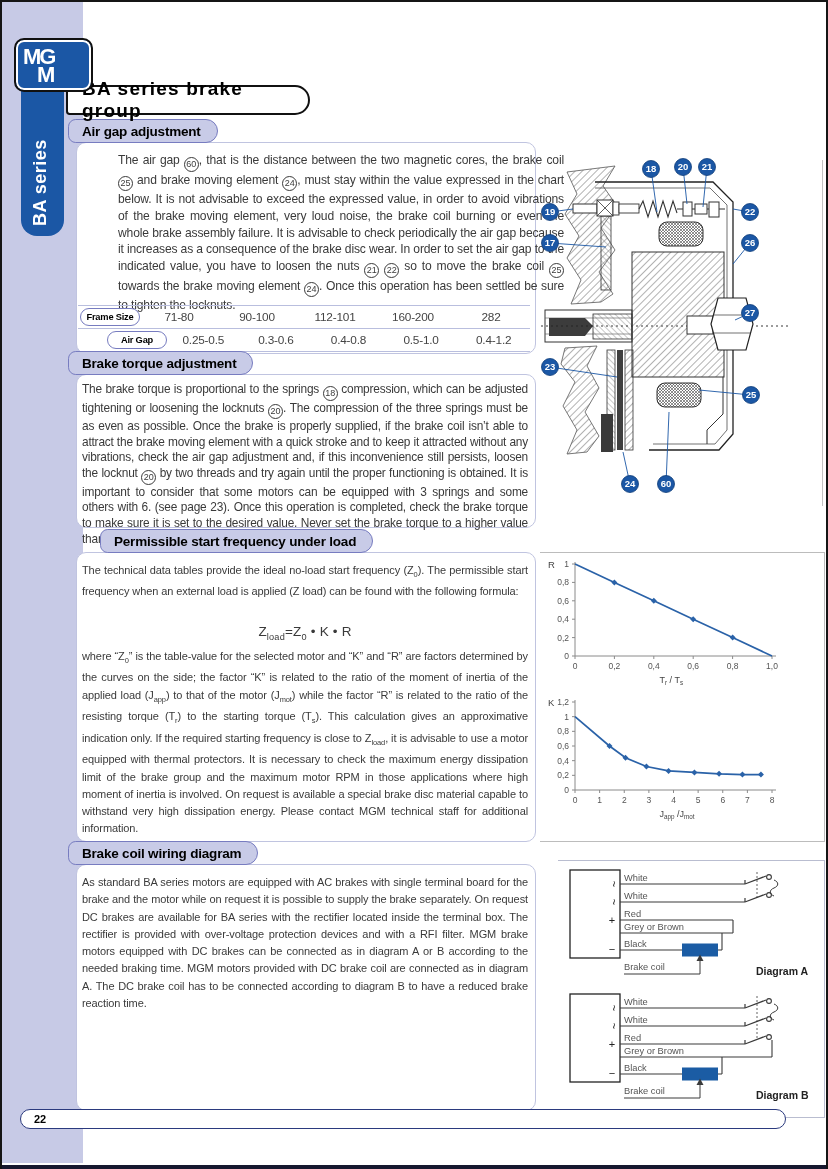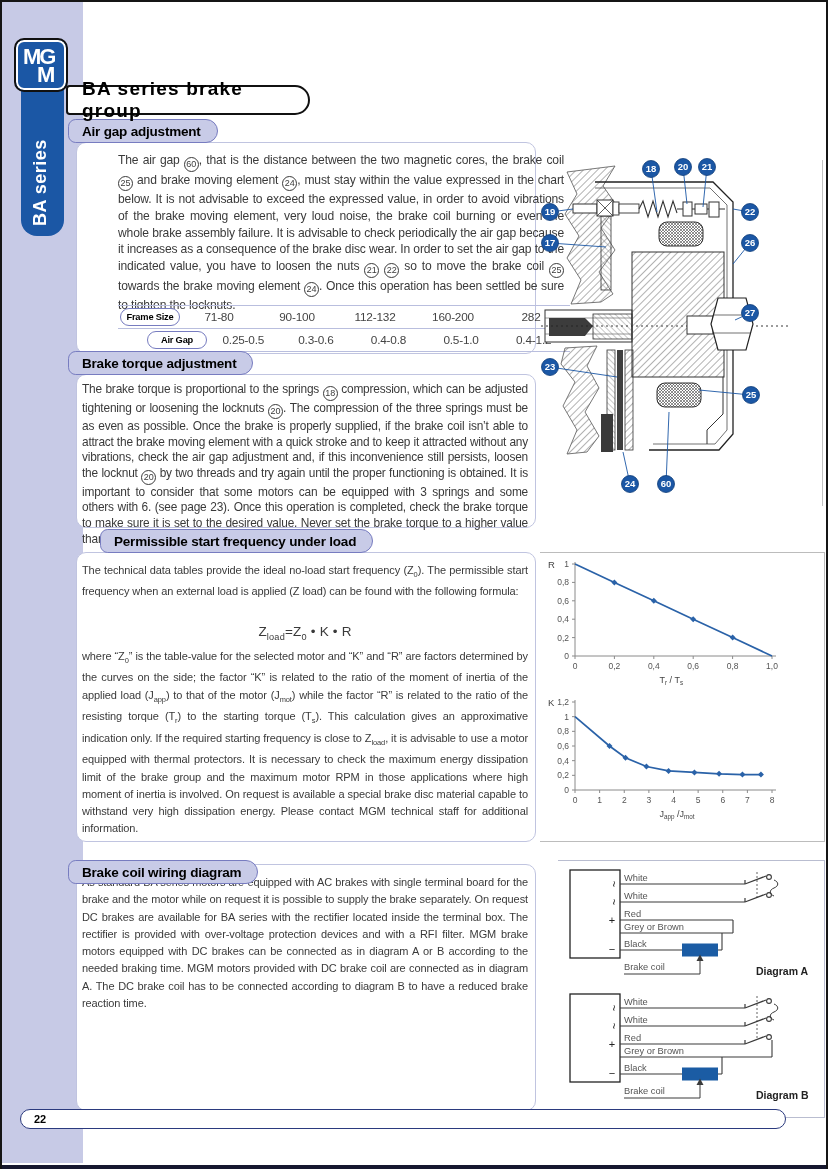--- a/index.html
+++ b/index.html
@@ -4,21 +4,21 @@
 <style>
   html,body{margin:0;padding:0;background:#fff;font-family:"Liberation Sans",sans-serif;}
   #page{position:relative;width:828px;height:1169px;background:#fff;box-sizing:border-box;
         border:2px solid #151515;border-bottom:none;overflow:hidden;}
   .abs{position:absolute;}
   
   #strip{left:0;top:0;width:81px;height:1161px;background:#c7cae6;}
   
   #logo{left:12px;top:36px;width:50px;height:50px;background:#1b57a5;border:2px solid #111;
         border-radius:10px;box-shadow:inset 0 0 0 2px #fff;color:#fff;font-weight:bold;
-        line-height:1;z-index:5;}
+        line-height:1;z-index:5;padding-left:25px;}
   #logo .l1{position:absolute;left:7px;top:6px;font-size:22px;letter-spacing:-2px;}
   #logo .l2{position:absolute;left:21px;top:24px;font-size:22px;}
   
   #vtab{left:19px;top:48px;width:43px;height:186px;background:#1b57a5;border-radius:0 0 16px 16px;z-index:2;}
   #vtab span{position:absolute;left:9px;top:176px;transform-origin:0 0;transform:rotate(-90deg);
         color:#fff;font-weight:bold;font-size:18px;letter-spacing:.5px;white-space:nowrap;}
   
   #titlepill{left:64px;top:51px;width:244px;height:30px;background:#fff;border:2px solid #111;
         border-radius:4px 16px 16px 4px;z-index:4;display:flex;align-items:center;padding-left:14px;
         box-sizing:border-box;font-weight:bold;font-size:19px;letter-spacing:1.2px;margin-top:32px;}
@@ -29,21 +29,21 @@
   
   .cbox{border:1px solid #c0c4e0;border-radius:10px;background:#fff;}
   .body-sm{font-size:12.1px;line-height:16.8px;letter-spacing:-0.15px;color:#3a3a3a;text-align:justify;margin-left:36px;}
   .body-sm2{font-size:11.9px;line-height:15.7px;letter-spacing:-0.2px;color:#3a3a3a;text-align:justify;}
   .body-lg{font-size:11px;line-height:17.3px;letter-spacing:-0.1px;color:#3a3a3a;text-align:justify;}
   .circ{display:inline-block;width:15px;height:15px;border:1px solid #3a3a3a;border-radius:50%;
         font-size:9px;line-height:13.5px;text-align:center;vertical-align:-2.5px;background:#fff;
         box-sizing:border-box;letter-spacing:0;}
   sub{font-size:68%;}
   
-  #agtable{left:76px;top:303px;width:452px;margin-left:40px;}
+  #agtable{left:76px;top:303px;width:452px;}
   .trow{display:flex;align-items:center;height:22px;border-top:1.3px solid #b9bede;}
   .trow:last-child{border-bottom:1.3px solid #b9bede;padding-left:27px;}
   .rlabel{width:58px;height:16px;border:1.3px solid #777cc0;border-radius:9px;background:#fff;
         font-weight:bold;font-size:9.3px;display:flex;align-items:center;justify-content:center;
         letter-spacing:-0.2px;margin-left:2px;flex:none;}
   .tcell{flex:1;text-align:center;font-size:11.8px;color:#444;letter-spacing:-0.2px;}
   .formula{text-align:center;font-size:13.5px;color:#3a3a3a;letter-spacing:.2px;}
   
   #figline{left:820px;top:158px;width:0;height:346px;border-right:1px solid #c2c2c2;}
   #chartbox{left:538px;top:550px;width:284px;height:288px;border:1px solid #bcbcbc;border-left:none;background:#fff;}
@@ -79,21 +79,21 @@
     <span>Air gap adjustment</span>
   </div>
   <div class="cbox abs" style="left:74px;top:140px;width:458px;height:210px;"></div>
   <div class="abs body-sm" style="left:80px;top:150px;width:446px;">The air gap <span class="circ">60</span>, that is the distance between the two magnetic cores, the brake coil <span class="circ">25</span> and brake moving element <span class="circ">24</span>, must stay within the value expressed in the chart below. It is not advisable to exceed the expressed value, in order to avoid vibrations of the brake moving element, very loud noise, the brake coil burning or even the whole brake assembly failure. It is advisable to check periodically the air gap because it increases as a consequence of the brake disc wear. In order to set the air gap to the indicated value, you have to loosen the nuts <span class="circ">21</span> <span class="circ">22</span>  so to move the brake coil <span class="circ">25</span> towards the brake moving element <span class="circ">24</span>. Once this operation has been settled be sure to tighten the locknuts.</div>
 
   <div id="agtable" class="abs">
     <div class="trow">
       <div class="rlabel">Frame Size</div>
       <div class="tcell">71-80</div>
       <div class="tcell">90-100</div>
-      <div class="tcell">112-132</div>
+      <div class="tcell">112-101</div>
       <div class="tcell">160-200</div>
       <div class="tcell">282</div>
     </div>
     <div class="trow">
       <div class="rlabel">Air Gap</div>
       <div class="tcell">0.25-0.5</div>
       <div class="tcell">0.3-0.6</div>
       <div class="tcell">0.4-0.8</div>
       <div class="tcell">0.5-1.0</div>
       <div class="tcell">0.4-1.2</div>
@@ -107,21 +107,21 @@
   <div class="abs body-sm2" style="left:80px;top:380px;width:446px;">The brake torque is proportional to the springs <span class="circ">18</span> compression, which can be adjusted tightening or loosening the locknuts <span class="circ">20</span>. The compression of the three springs must be as even as possible. Once the brake is properly supplied, if the brake coil isn’t able to attract the brake moving element with a quick stroke and to keep it attracted without any vibrations, check the air gap adjustment and, if this inconvenience still persists, loosen the locknut <span class="circ">20</span> by two threads and try again until the proper functioning is obtained. It is important to consider that some motors can be equipped with 3 springs and some others with 6. (see page 23). Once this operation is completed, check the brake torque to make sure it is set to the desired value. Never set the brake torque to a higher value than the one indicated on the motor nameplate.</div>
 
   <div class="secpill abs" style="top:527px;margin-left:32px;">
     <span>Permissible start frequency under load</span>
   </div>
   <div class="cbox abs" style="left:74px;top:550px;width:458px;height:288px;"></div>
   <div class="abs body-lg" style="left:80px;top:560px;width:446px;">The technical data tables provide the ideal no-load start frequency (Z<sub>0</sub>). The permissible start frequency when an external load is applied (Z load) can be found with the following formula:</div>
   <div class="abs formula" style="left:80px;top:622px;width:446px;">Z<sub>load</sub>=Z<sub>0</sub> • K • R</div>
   <div class="abs body-lg" style="left:80px;top:646px;width:446px;">where “Z<sub>0</sub>” is the table-value for the selected motor and “K” and “R” are factors determined by the curves on the side; the factor “K” is related to the ratio of the moment of inertia of the applied load (J<sub>app</sub>) to that of the motor (J<sub>mot</sub>) while the factor “R” is related to the ratio of the resisting torque (T<sub>r</sub>) to the starting torque (T<sub>s</sub>). This calculation gives an approximative indication only. If the required starting frequency is close to Z<sub>load</sub>, it is advisable to use a motor equipped with thermal protectors. It is necessary to check the maximum energy dissipation limit of the brake group and the maximum motor RPM in those applications where high moment of inertia is involved. On request is available a special brake disc material capable to withstand very high dissipation energy. Please contact MGM technical staff for additional information.</div>
 
-  <div class="secpill abs" style="top:858px;">
+  <div class="secpill abs" style="top:839px;">
     <span>Brake coil wiring diagram</span>
   </div>
   <div class="cbox abs" style="left:74px;top:862px;width:458px;height:245px;"></div>
   <div class="abs body-lg" style="left:80px;top:872px;width:446px;">As standard BA series motors are equipped with AC brakes with single terminal board for the brake and the motor while on request it is possible to supply the brake separately. On request DC brakes are available for BA series with the rectifier located inside the terminal box. The rectifier is provided with over-voltage protection devices and with a RFI filter. MGM brake motors equipped with DC brakes can be connected as in diagram A or B according to the needed braking time. MGM motors provided with DC brake coil are connected as in diagram A. The DC brake coil has to be connected according to diagram B to have a reduced brake reaction time.</div>
 
   <div id="figline" class="abs"></div>
 
   <svg id="mech" class="abs" style="left:535px;top:150px;" width="292" height="355" viewBox="0 0 292 355">
     <defs>
       <pattern id="h1" width="5" height="5" patternTransform="rotate(45)" patternUnits="userSpaceOnUse">

